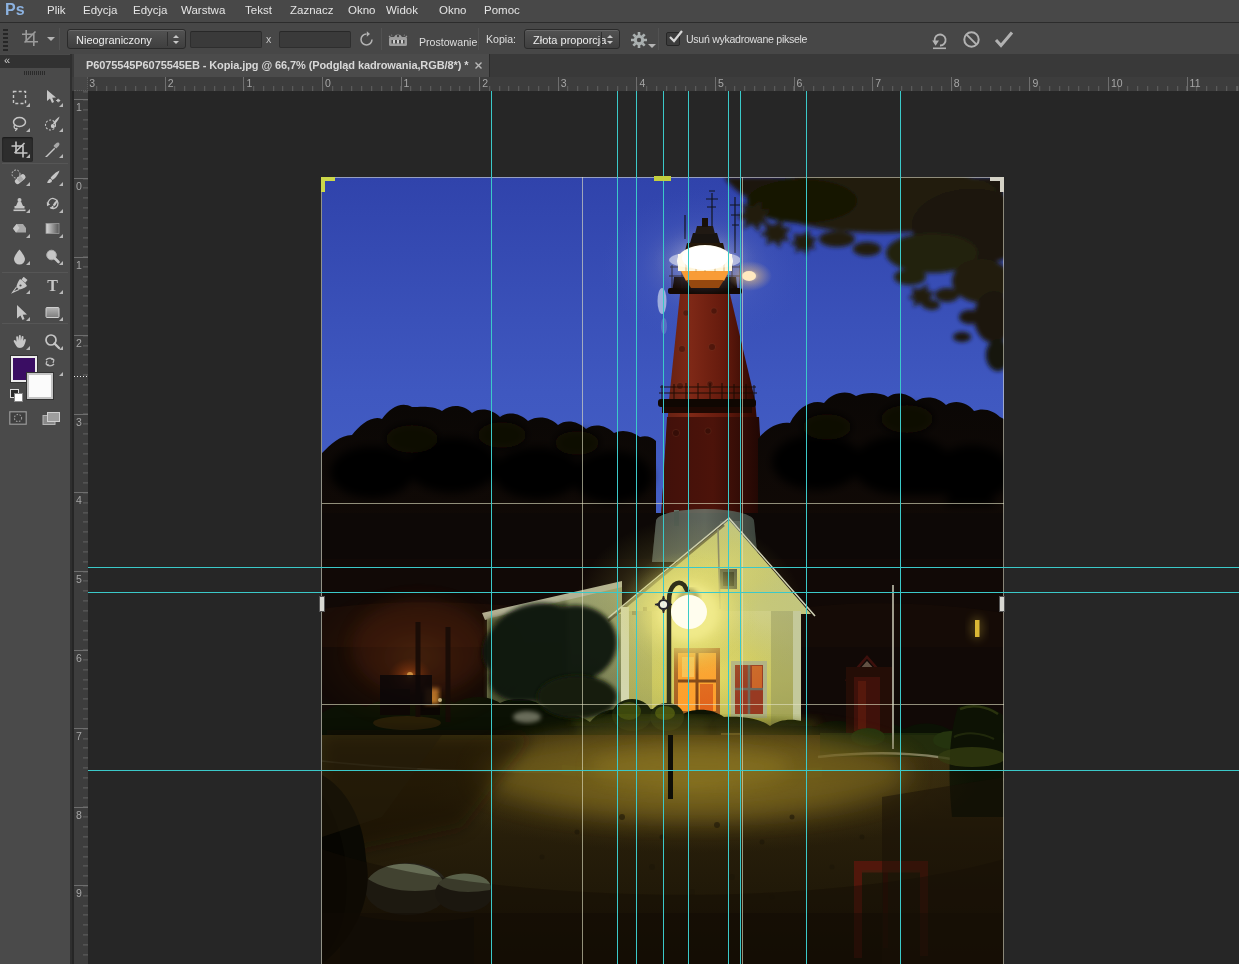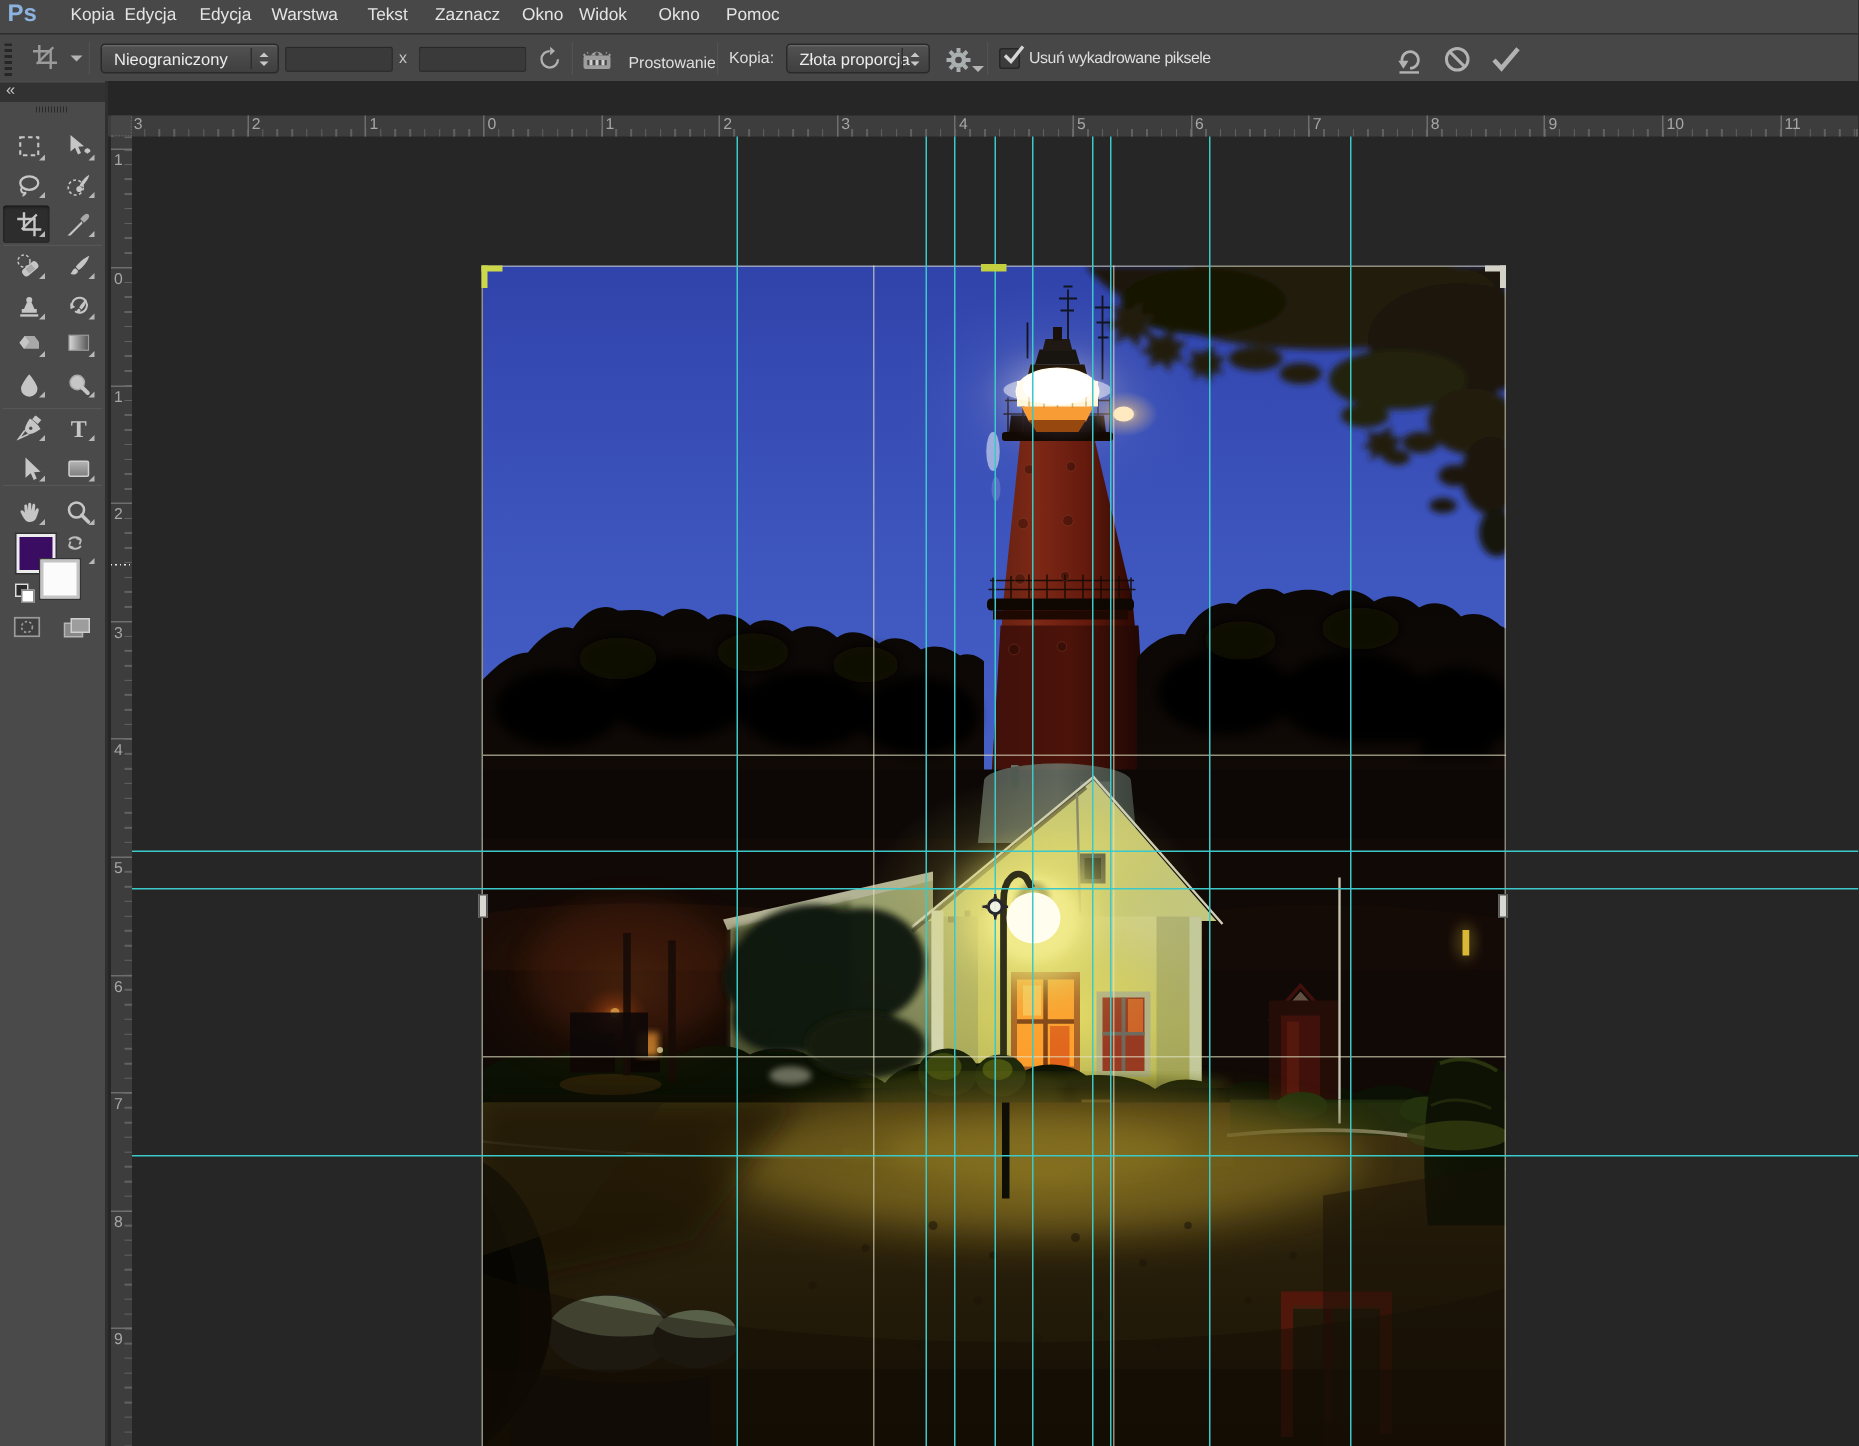--- a/index.html
+++ b/index.html
@@ -403,21 +403,21 @@
 <path d="M0 672 C160 728 500 734 682 682 L682 787 L0 787 Z" fill="#150e05" opacity="0.45"></path>
 <rect x="0" y="736" width="682" height="51" fill="#120c05" opacity="0.45"></rect>
 <path d="M0 558 L120 558 L60 640 L0 660 Z" fill="#241b0a" opacity="0.5"></path>
 <path d="M560 620 L682 600 L682 787 L560 787 Z" fill="#171006" opacity="0.5"></path>
 </svg>
 
 </div>
 
 <div id="menubar" class="abs"></div>
 <div id="pslogo">Ps</div>
-<span class="mitem" style="left:47px">Kopia</span>
+<span class="mitem" style="left:47px">Plik</span>
 <span class="mitem" style="left:83px">Edycja</span>
 <span class="mitem" style="left:133px">Edycja</span>
 <span class="mitem" style="left:181px">Warstwa</span>
 <span class="mitem" style="left:245px">Tekst</span>
 <span class="mitem" style="left:290px">Zaznacz</span>
 <span class="mitem" style="left:348px">Okno</span>
 <span class="mitem" style="left:386px">Widok</span>
 <span class="mitem" style="left:439px">Okno</span>
 <span class="mitem" style="left:484px">Pomoc</span>
 <div id="optbar" class="abs"></div>
@@ -483,20 +483,28 @@
 <path d="M3.2 11.5 L10 11.5 L6.6 16.8 Z" fill="#b2b2b2"></path>
 <rect x="4" y="18.5" width="13" height="1.6" fill="#b2b2b2"></rect>
     </svg>
 <svg class="abs" style="left:962px;top:30px" width="19" height="19" viewBox="0 0 19 19">
 <circle cx="9.5" cy="9.5" r="7.2" fill="none" stroke="#b2b2b2" stroke-width="2"></circle>
 <path d="M4.6 4.6 L14.4 14.4" stroke="#b2b2b2" stroke-width="2"></path>
     </svg>
 <svg class="abs" style="left:993px;top:29px" width="22" height="21" viewBox="0 0 22 21">
 <path d="M3 11 L8 16.5 L19 3.5" fill="none" stroke="#b2b2b2" stroke-width="3"></path>
     </svg>
+<div id="tabbar" class="abs">
+      <div id="tab">
+<span class="t">P6075545P6075545EB - Kopia.jpg @ 66,7% (Podgląd kadrowania,RGB/8*) *</span>
+<svg style="position:absolute;left:400px;top:7px" width="9" height="9" viewBox="0 0 9 9">
+<path d="M1.5 1.5 L7.5 7.5 M7.5 1.5 L1.5 7.5" stroke="#b8b8b8" stroke-width="1.4"></path>
+        </svg>
+</div>
+    </div>
 <div id="toolbar" class="abs">
       <div id="tbhead">«</div>
       <div id="tbgrip"></div>
 <div class="tsel"></div>
 <div class="tseprow" style="top:109px"></div>
 <div class="tseprow" style="top:218px"></div>
 <div class="tseprow" style="top:269px"></div>
 <svg class="ticon" style="left:11px;top:35.0px" width="17" height="17" viewBox="0 0 17 17">
         <rect x="2.5" y="2.5" width="12" height="12" fill="none" stroke="#c6c6c6" stroke-width="1.4" stroke-dasharray="3 2.2"></rect>
       </svg>

